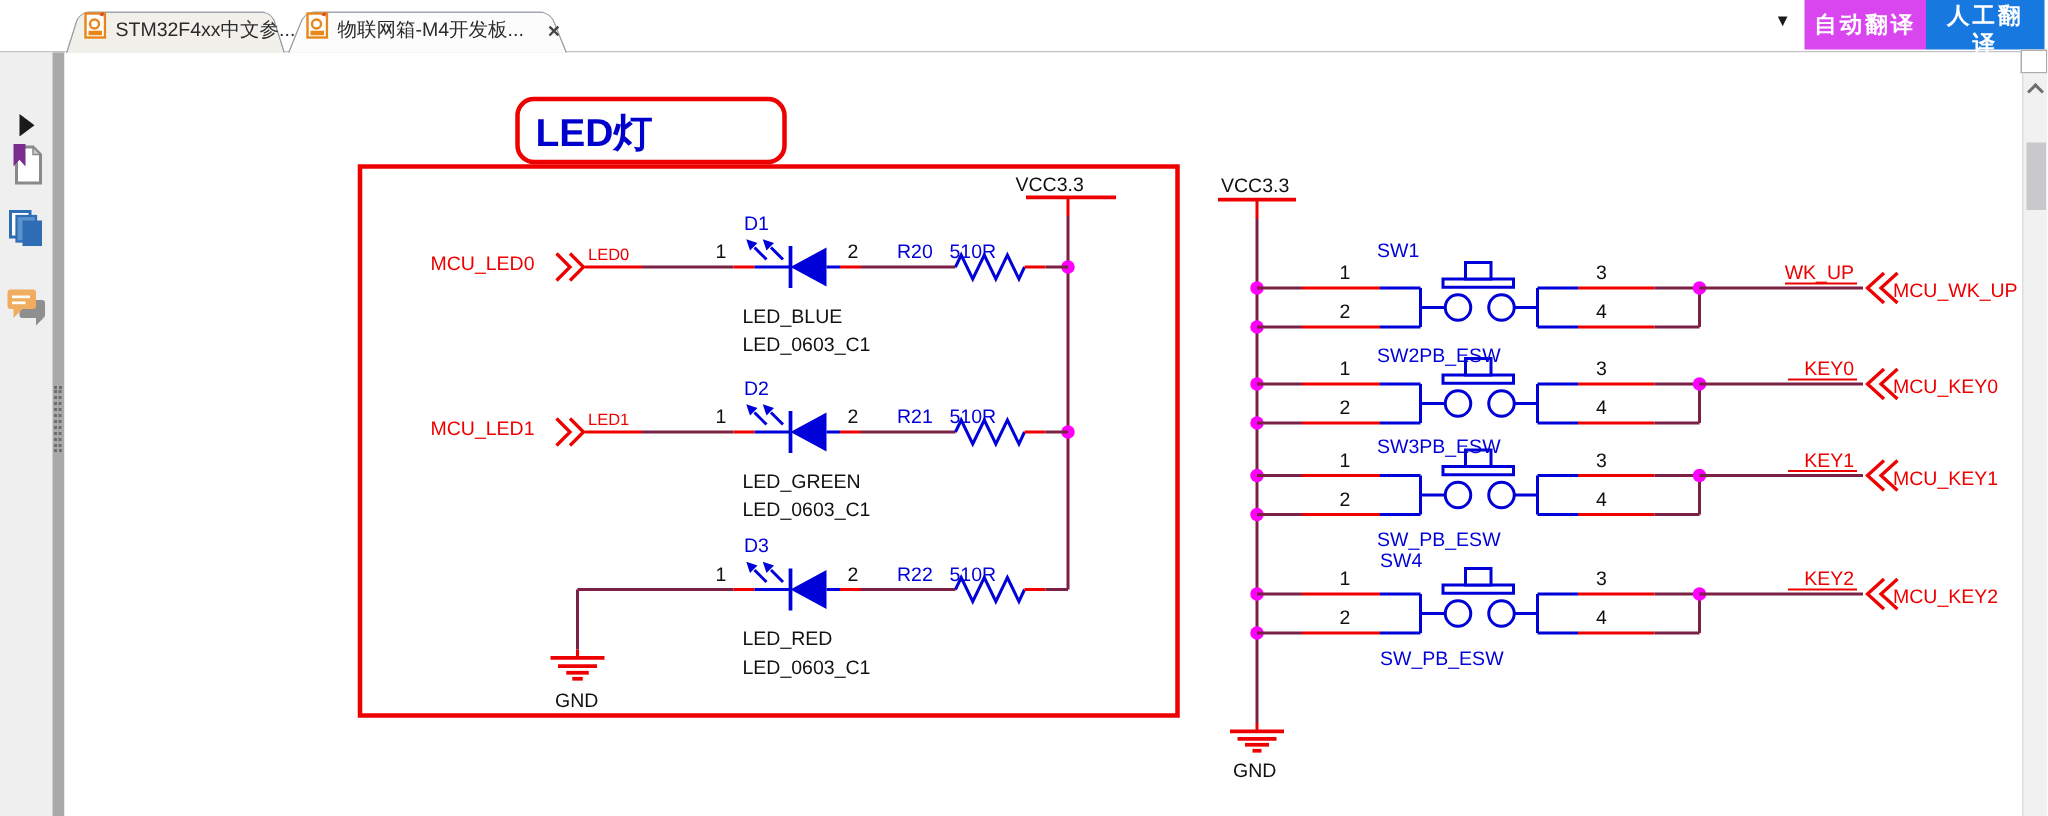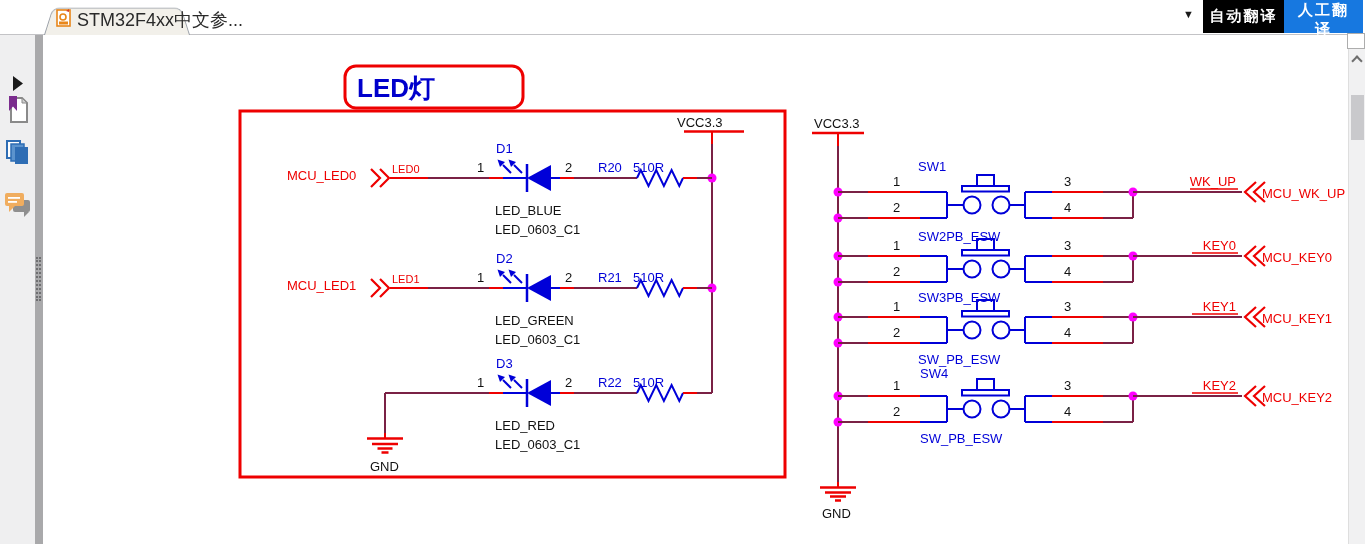--- a/index.html
+++ b/index.html
@@ -10,27 +10,27 @@
   
   .header{position:absolute;left:0;top:0;width:1365px;height:35px;background:#fff;
           border-bottom:1px solid #c3c3c6;}
   .tab{position:absolute;top:4px;height:31px;display:flex;align-items:center;gap:6px;
        padding:0 12px;cursor:pointer;}
   .tab::before{content:"";position:absolute;inset:0;background:#f2f0ea;
        border:1px solid #9aa0a8;border-bottom:none;border-radius:8px 8px 0 0;
        transform:perspective(8px) rotateX(2deg);transform-origin:bottom center;z-index:0;}
   .tab.active::before{background:#fcfcfd;}
   .tab>*{position:relative;z-index:1;}
-  .tab-label{font-size:18px;color:#2a2a2a;white-space:nowrap;}
+  .tab-label{font-size:13px;color:#2a2a2a;white-space:nowrap;}
   .tab-close{margin-left:10px;font-size:14px;font-weight:bold;color:#444;line-height:1;}
   .caret{position:absolute;left:1183px;top:8px;font-size:11px;color:#1a1a1a;cursor:pointer;}
   .btn{position:absolute;top:0;height:33px;border:none;color:#fff;font-weight:bold;
        font-size:15px;letter-spacing:2px;cursor:pointer;
        font-family:"Liberation Sans","DejaVu Sans",sans-serif;}
-  .btn-red{left:1203px;width:81px;background:#000000;}
+  .btn-red{left:1203px;width:81px;background:#d946ef;}
   .btn-blue{left:1284px;width:79px;background:#1778e0;}
 
   
   .sidebar{position:absolute;left:0;top:35px;width:35px;height:509px;background:#efeff0;}
   .side-ic{position:absolute;left:0;width:35px;display:flex;justify-content:center;cursor:pointer;}
   .splitter{position:absolute;left:35px;top:35px;width:8px;height:509px;background:#a9a9ab;cursor:col-resize;}
   .grip{position:absolute;left:1px;top:222px;width:2px;height:44px;border-left:2px dotted #6f6f71;}
   .grip2{position:absolute;left:4px;top:222px;width:2px;height:44px;border-left:2px dotted #6f6f71;}
 
   
@@ -69,20 +69,32 @@
     <div class="tab" style="left:44px;width:146px;">
       <span>
         <svg width="15" height="18" viewBox="0 0 15 18">
           <rect x="1" y="1" width="13" height="16" fill="#fff" stroke="#e8861a" stroke-width="1.6"></rect>
           <circle cx="7" cy="8" r="3" fill="none" stroke="#e8861a" stroke-width="1.6"></circle>
           <path d="M10 2 l3 -2 v3 z" fill="#d43f2a"></path>
           <rect x="3" y="12.5" width="9" height="3" fill="#e8861a"></rect>
         </svg>
       </span>
       <span class="tab-label">STM32F4xx中文参...</span>
+    </div>
+    <div class="tab active" style="left:192px;width:186px;">
+      <span>
+        <svg width="15" height="18" viewBox="0 0 15 18">
+          <rect x="1" y="1" width="13" height="16" fill="#fff" stroke="#e8861a" stroke-width="1.6"></rect>
+          <circle cx="7" cy="8" r="3" fill="none" stroke="#e8861a" stroke-width="1.6"></circle>
+          <path d="M10 2 l3 -2 v3 z" fill="#d43f2a"></path>
+          <rect x="3" y="12.5" width="9" height="3" fill="#e8861a"></rect>
+        </svg>
+      </span>
+      <span class="tab-label">物联网箱-M4开发板...</span>
+      <span class="tab-close">×</span>
     </div>
     <span class="caret">▼</span>
     <button class="btn btn-red">自动翻译</button>
     <button class="btn btn-blue">人工翻译</button>
   </div>
 
   <div class="sidebar">
     <div class="side-ic" style="top:41px;">
       <svg width="12" height="15" viewBox="0 0 12 15">
           <polygon points="1,0 11,7.5 1,15" fill="#1a1a1a"></polygon>

